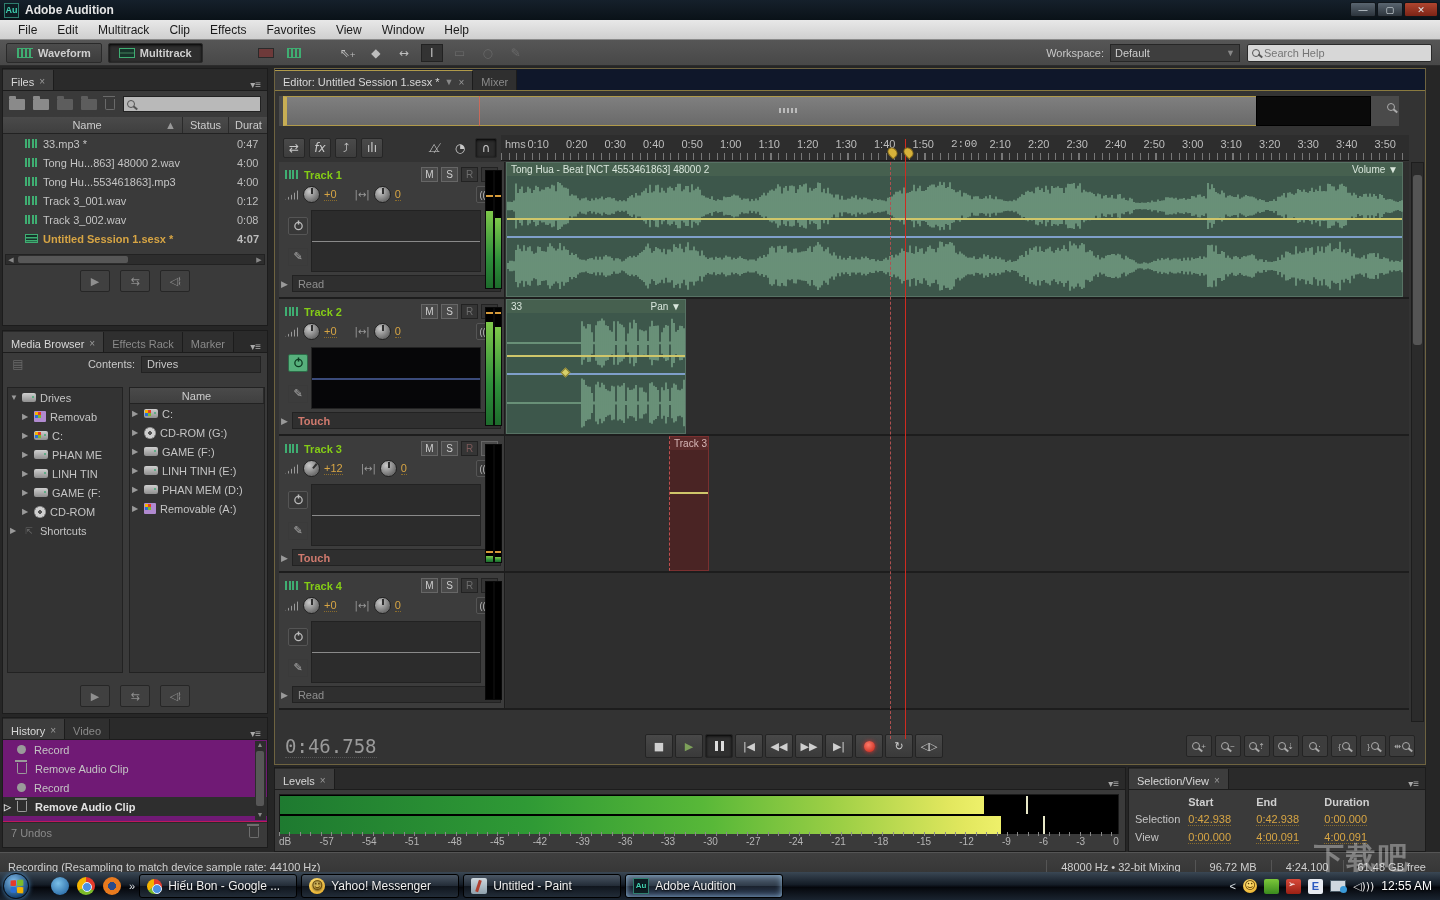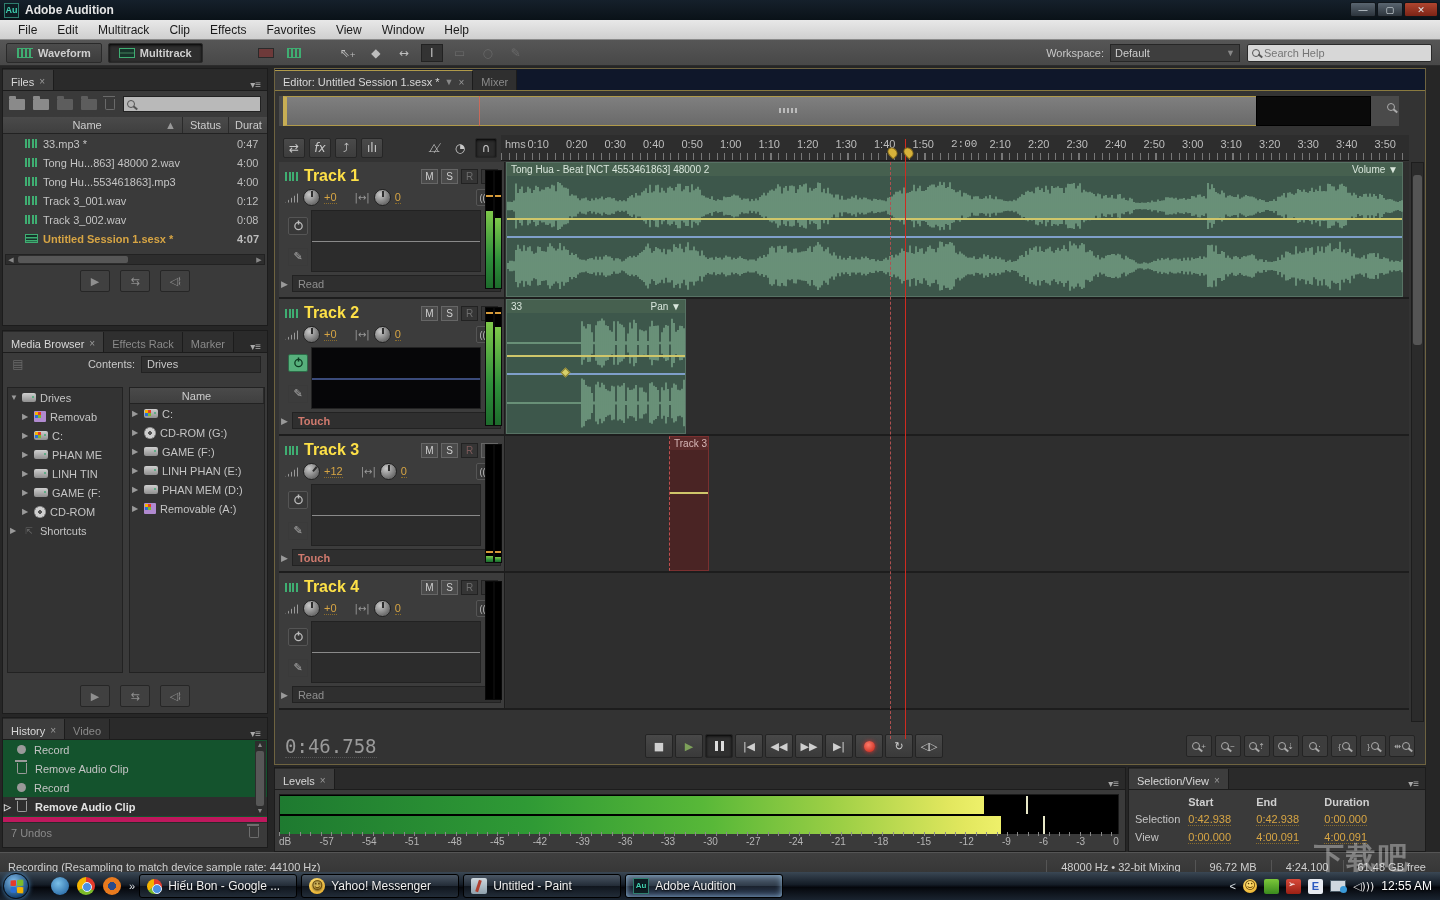--- a/index.html
+++ b/index.html
@@ -108,21 +108,21 @@
      background:repeating-linear-gradient(90deg,#777 0 1px,transparent 1px 7.7px); }
   #edit-tools { position:absolute; left:4px; top:66px; width:222px; height:26px; display:flex; align-items:center; gap:4px; padding:0 4px; }
   .etool { min-width:22px; height:20px; border:1px solid #262626; background:linear-gradient(#4a4a4a,#3d3d3d); color:#c9c9c9; display:flex; align-items:center; justify-content:center; font-family:"DejaVu Sans",sans-serif; font-size:12px; border-radius:2px; }
   .etool.active { background:#2b2b2b; box-shadow:inset 0 1px 3px #000; }
   .etool.plain { border:none; background:none; }
 
   #tracks { position:absolute; left:4px; top:93px; right:16px; bottom:36px; overflow:hidden; }
   .trackrow { position:relative; height:137px; border-bottom:2px solid #1d1d1d; background:#303030; }
   .tctrl { position:absolute; left:0; top:0; width:226px; height:135px; background:#3c3c3c; border-right:1px solid #1d1d1d; }
   .tc-head { display:flex; align-items:center; gap:6px; padding:5px 6px 0; }
-  .tc-name { color:#fde047; font-weight:bold; font-size:16px; }
+  .tc-name { color:#84cc16; font-weight:bold; font-size:11px; }
   .msri { margin-left:auto; display:flex; gap:3px; }
   .sq { width:17px; height:15px; border:1px solid #222; background:#353535; color:#cfcfcf; font-size:10px; display:flex; align-items:center; justify-content:center; }
   .sq.on { background:#4a4a4a; border-color:#666; }
   .sq.dimred { color:#7d5a5a; } .sq.dim { color:#6e6e6e; }
   .tc-knobs { display:flex; align-items:center; gap:4px; padding:4px 6px 0; }
   .knob { width:17px; height:17px; border-radius:50%; background:radial-gradient(circle at 35% 30%, #c9c9c9, #6f6f6f 70%); border:1px solid #222; position:relative; }
   .knob::after { content:''; position:absolute; left:7px; top:1px; width:2px; height:6px; background:#2e2e2e; }
   .knob.k12::after { transform-origin:1px 7.5px; transform:rotate(40deg); }
   .kval { color:#d7a544; border-bottom:1px dotted #8a6c2c; font-size:11px; }
   .fader-ico { width:14px; height:10px; background:repeating-linear-gradient(90deg,#9a9a9a 0 1px,transparent 1px 3px); clip-path:polygon(0 100%,100% 0,100% 100%); }
@@ -430,21 +430,21 @@
           <span>CD-ROM (G:)</span>
         </div>
       <div class="trow">
           <span class="twisty">▶</span>
           <span class="drive-ico"></span>
           <span>GAME (F:)</span>
         </div>
       <div class="trow">
           <span class="twisty">▶</span>
           <span class="drive-ico"></span>
-          <span>LINH PHAN (E:)</span>
+          <span>LINH TINH (E:)</span>
         </div>
       <div class="trow">
           <span class="twisty">▶</span>
           <span class="drive-ico"></span>
           <span>PHAN MEM (D:)</span>
         </div>
       <div class="trow">
           <span class="twisty">▶</span>
           <span class="floppy-ico"></span>
           <span>Removable (A:)</span>
@@ -459,21 +459,21 @@
 
   <div id="history" class="abs panel">
     <div class="tabbar">
       <span class="ptab">
           <span>History</span>
           <span class="x">×</span>
         </span>
       <span class="ptab inactive">Video</span>
       <span class="pmenu">▾≡</span>
     </div>
-    <div style="position:relative; height:82px; border-bottom:5px solid #be185d; background:#14532d;">
+    <div style="position:relative; height:82px; border-bottom:1px solid #be185d; background:#701a75;">
       <div class="hrow">
           <span class="dot-ico"></span>
           <span>Record</span>
         </div>
       <div class="hrow">
           <span class="trash-ico"></span>
           <span>Remove Audio Clip</span>
         </div>
       <div class="hrow">
           <span class="dot-ico"></span>

